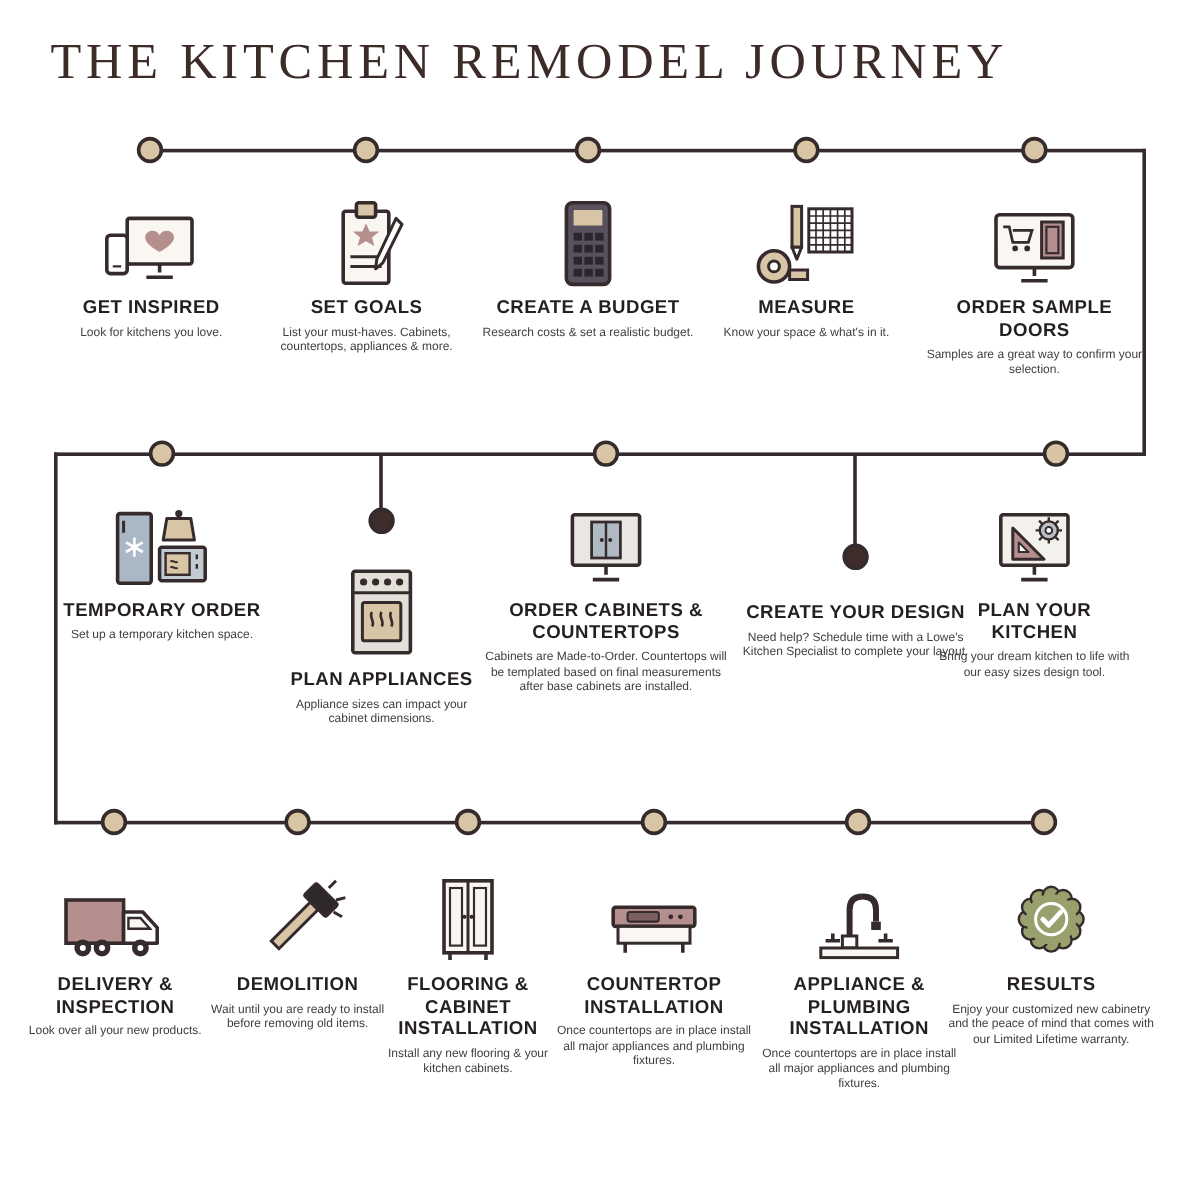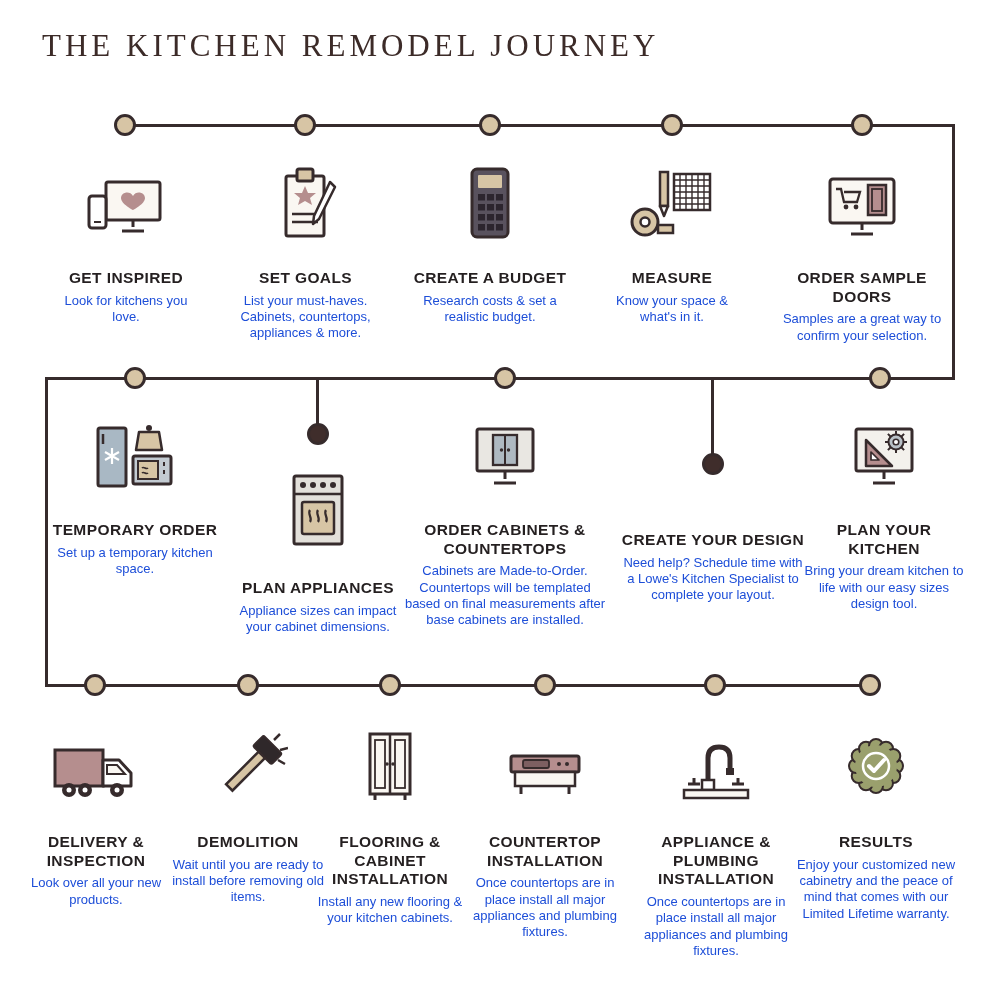--- a/index.html
+++ b/index.html
@@ -7,43 +7,43 @@
   body {
     position:relative;
     background:#ffffff;
     font-family:"Liberation Sans", sans-serif;
     color:#241f20;
     overflow:hidden;
   }
   .page-title {
     position:absolute; left:42px; top:28px;
     font-family:"Liberation Serif", serif;
-    font-size:31px; font-weight:500;
+    font-size:42px; font-weight:500;
     letter-spacing:4px;
     color:#3c2b28;
     white-space:nowrap;
   }
   .line { position:absolute; background:#362b2c; z-index:1; }
   .line.h { height:3px; }
   .line.v { width:3px; }
   .node {
     position:absolute; width:22px; height:22px; border-radius:50%;
     background:#d7c5a5; border:3px solid #362b2c; z-index:2;
   }
   .node.dark { background:#3f2d2b; }
   .step { position:absolute; text-align:center; z-index:3; }
   .icon-wrap {
     height:92px; display:flex; align-items:flex-end; justify-content:center;
     margin-bottom:8px;
   }
   .step h3 {
     font-size:15.5px; font-weight:bold; letter-spacing:.4px;
-    color:#241f20; line-height:1.2; margin-bottom:5px;margin-top:29px;
-  }
-  .step p { font-size:13px; line-height:1.26; color:#1d4ed8; }
+    color:#241f20; line-height:1.2; margin-bottom:5px;
+  }
+  .step p { font-size:10px; line-height:1.26; color:#404040; }
 </style>
 </head>
 <body>
 
 <h1 class="page-title">THE KITCHEN REMODEL JOURNEY</h1>
 
 <div class="line h" style="left:125px; top:124px; width:830px;"></div>
 <div class="line v" style="left:952px; top:124px; height:256px;"></div>
 <div class="line h" style="left:45px; top:377px; width:910px;"></div>
 <div class="line v" style="left:316px; top:378px; height:56px;"></div>
@@ -201,21 +201,21 @@
   </div>
   <h3>ORDER CABINETS &amp; COUNTERTOPS</h3>
   <p>Cabinets are Made-to-Order. Countertops will be templated based on final measurements after base cabinets are installed.</p>
 </div>
 
 <div class="step" style="left:618px; top:502px; width:190px;">
   <h3>CREATE YOUR DESIGN</h3>
   <p>Need help? Schedule time with a Lowe's Kitchen Specialist to complete your layout.</p>
 </div>
 
-<div class="step" style="left:802px; top:400px; width:164px;">
+<div class="step" style="left:780px; top:400px; width:164px;">
   <div class="icon-wrap">
     <svg width="84" height="66" viewBox="0 0 84 66">
       <rect x="14" y="3" width="56" height="42" rx="2" fill="#f3f1ec" stroke="#362b2c" stroke-width="3"></rect>
       <circle cx="54" cy="16" r="7.5" fill="#b9c1c7" stroke="#362b2c" stroke-width="2"></circle>
       <path d="M54 8.5V5M54 23.5V27M61.5 16h3.5M46.5 16H43M59.3 10.7l2.8-2.8M48.7 10.7l-2.8-2.8M48.7 21.3l-2.8 2.8M59.3 21.3l2.8 2.8" stroke="#362b2c" stroke-width="2"></path>
       <circle cx="54" cy="16" r="2.8" fill="#ffffff" stroke="#362b2c" stroke-width="1.6"></circle>
       <path d="M24 40V14l26 26z" fill="#b58e8e" stroke="#362b2c" stroke-width="2.5" stroke-linejoin="round"></path>
       <path d="M29 34v-8l8 8z" fill="#ffffff" stroke="#362b2c" stroke-width="1.7" stroke-linejoin="round"></path>
       <path d="M42 45v8M31 57h22" stroke="#362b2c" stroke-width="3" fill="none"></path>
     </svg>

